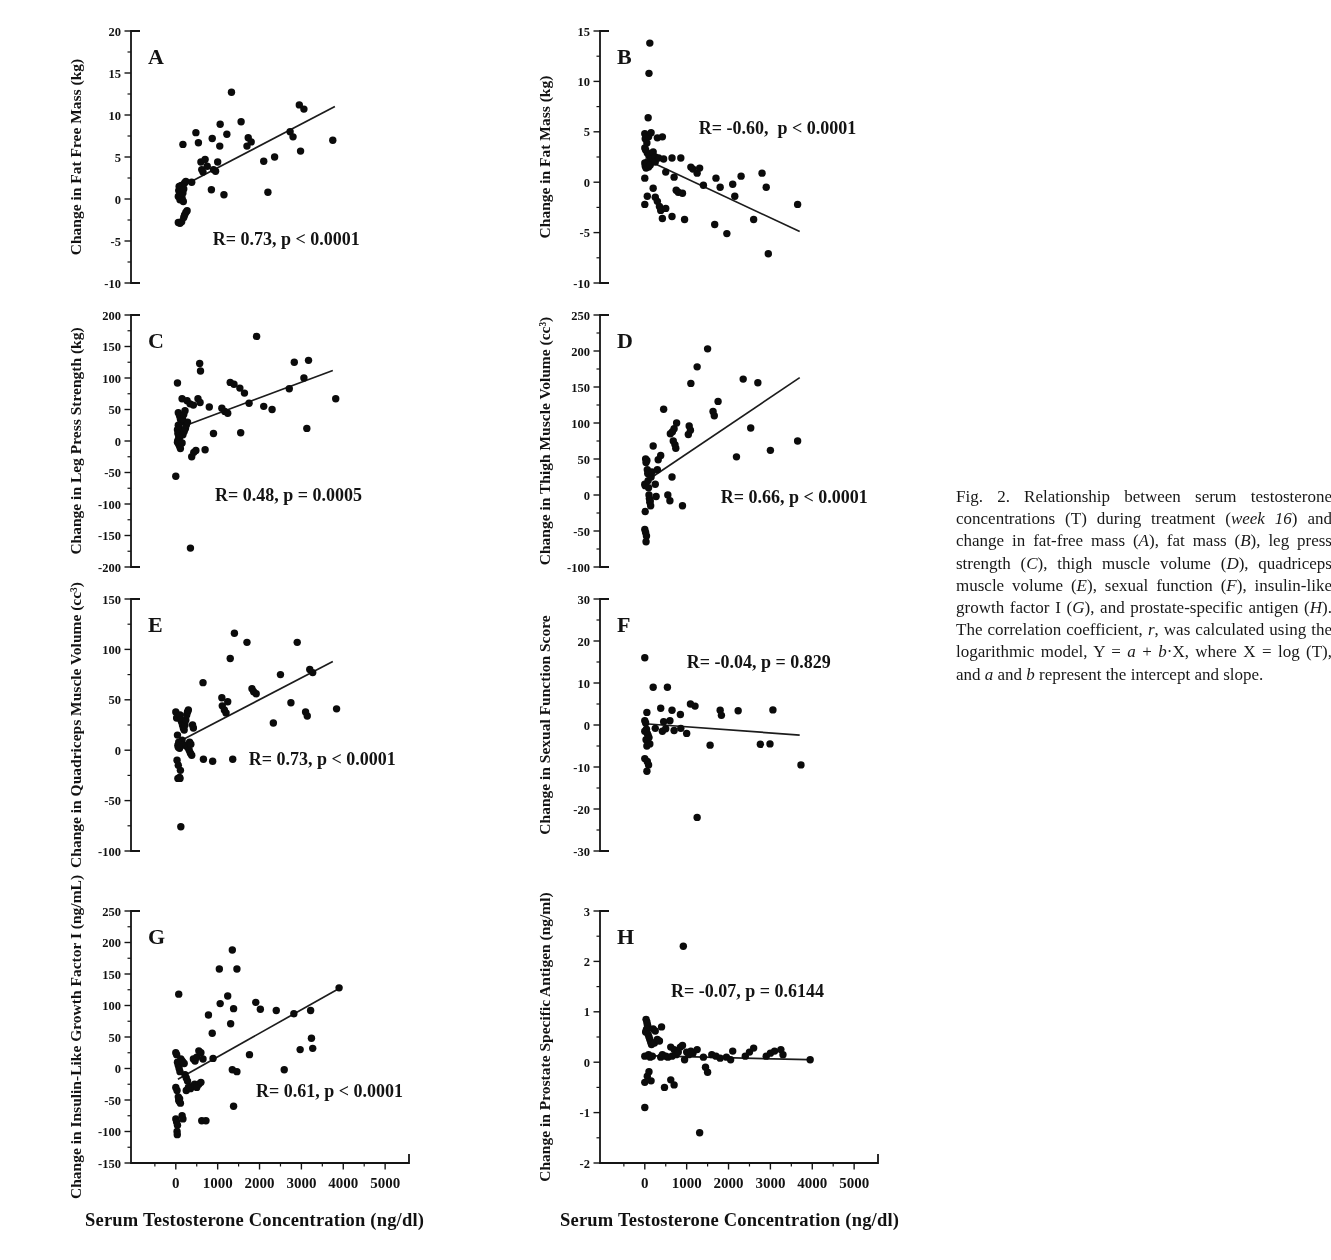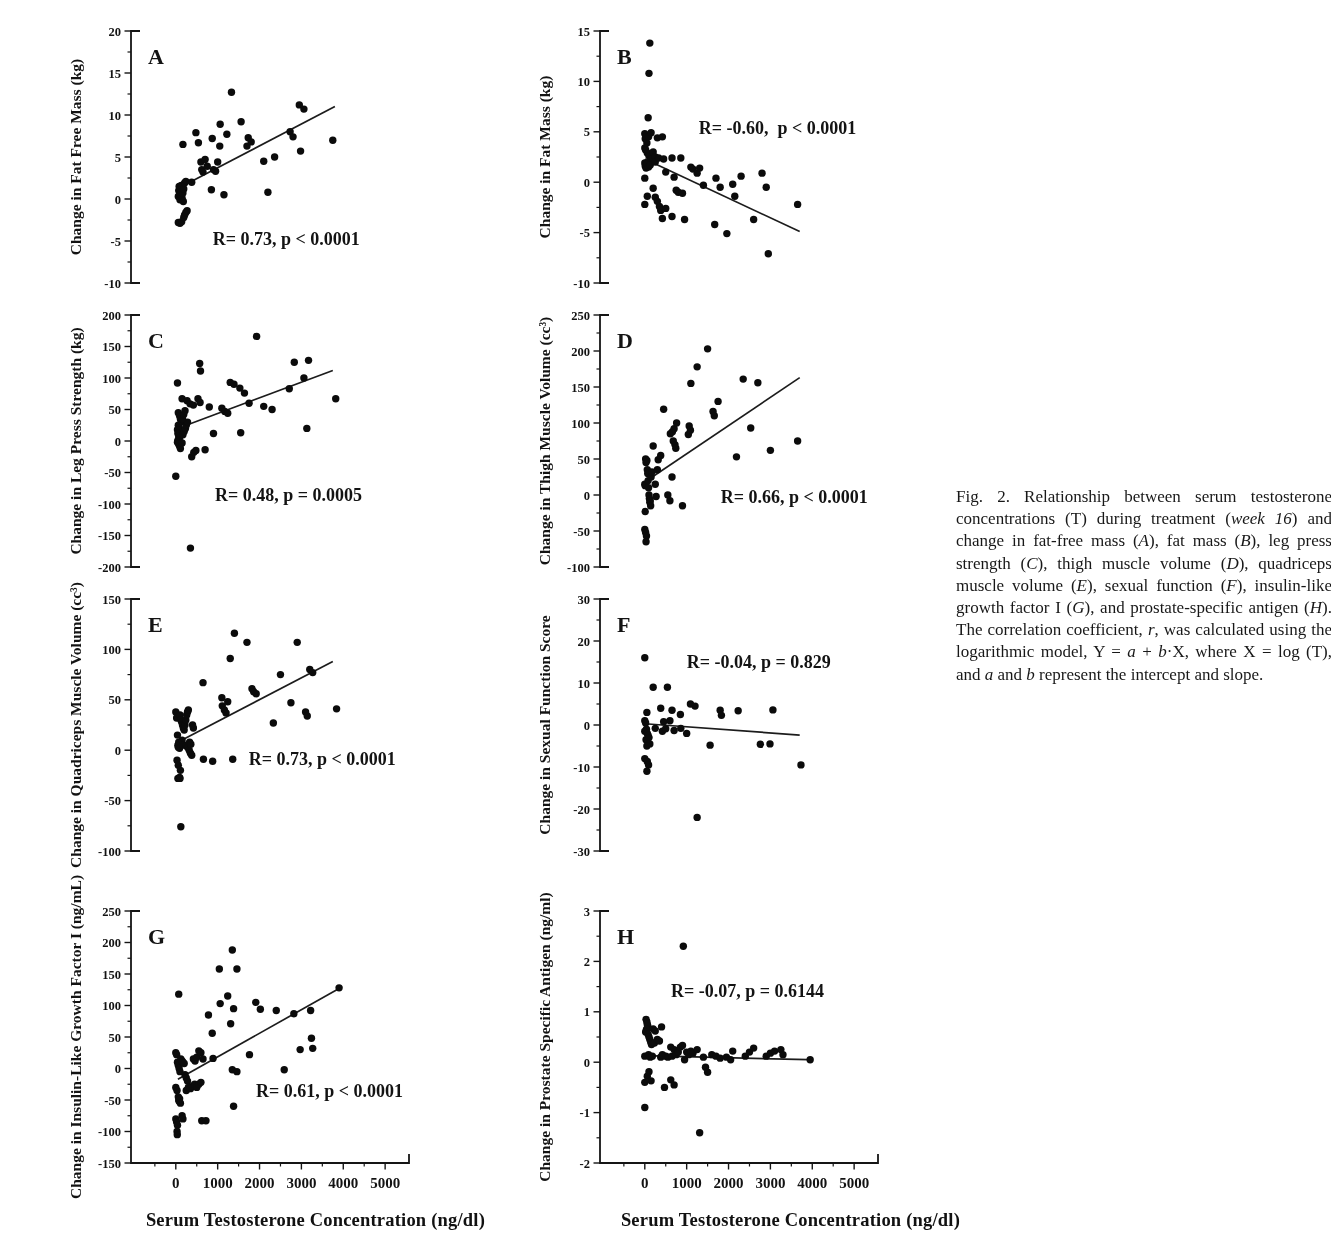--- a/index.html
+++ b/index.html
@@ -9,21 +9,21 @@
   }
   .plot{position:absolute;overflow:visible;}
   svg{overflow:visible;}
   svg text{fill:#131313;}
   .yt{font-family:"Liberation Serif",serif;font-weight:bold;font-size:12.5px;}
   .xt{font-family:"Liberation Serif",serif;font-weight:bold;font-size:15px;}
   .ylab{font-family:"Liberation Serif",serif;font-weight:bold;font-size:15.5px;}
   .ann{font-family:"Liberation Serif",serif;font-weight:bold;font-size:18px;white-space:pre;}
   .letter{font-family:"Liberation Serif",serif;font-weight:bold;font-size:22px;}
   .xtitle{
-    position:absolute;font-weight:bold;font-size:18.5px;text-align:right;
+    position:absolute;font-weight:bold;font-size:18.5px;text-align:left;
     width:400px;color:#111;letter-spacing:0.2px;
   }
   #caption{
     position:absolute;left:956px;top:486px;width:376px;
     font-size:17px;line-height:22.2px;text-align:justify;color:#181818;
   }
   #caption i{}
 </style>
 </head>
 <body>

